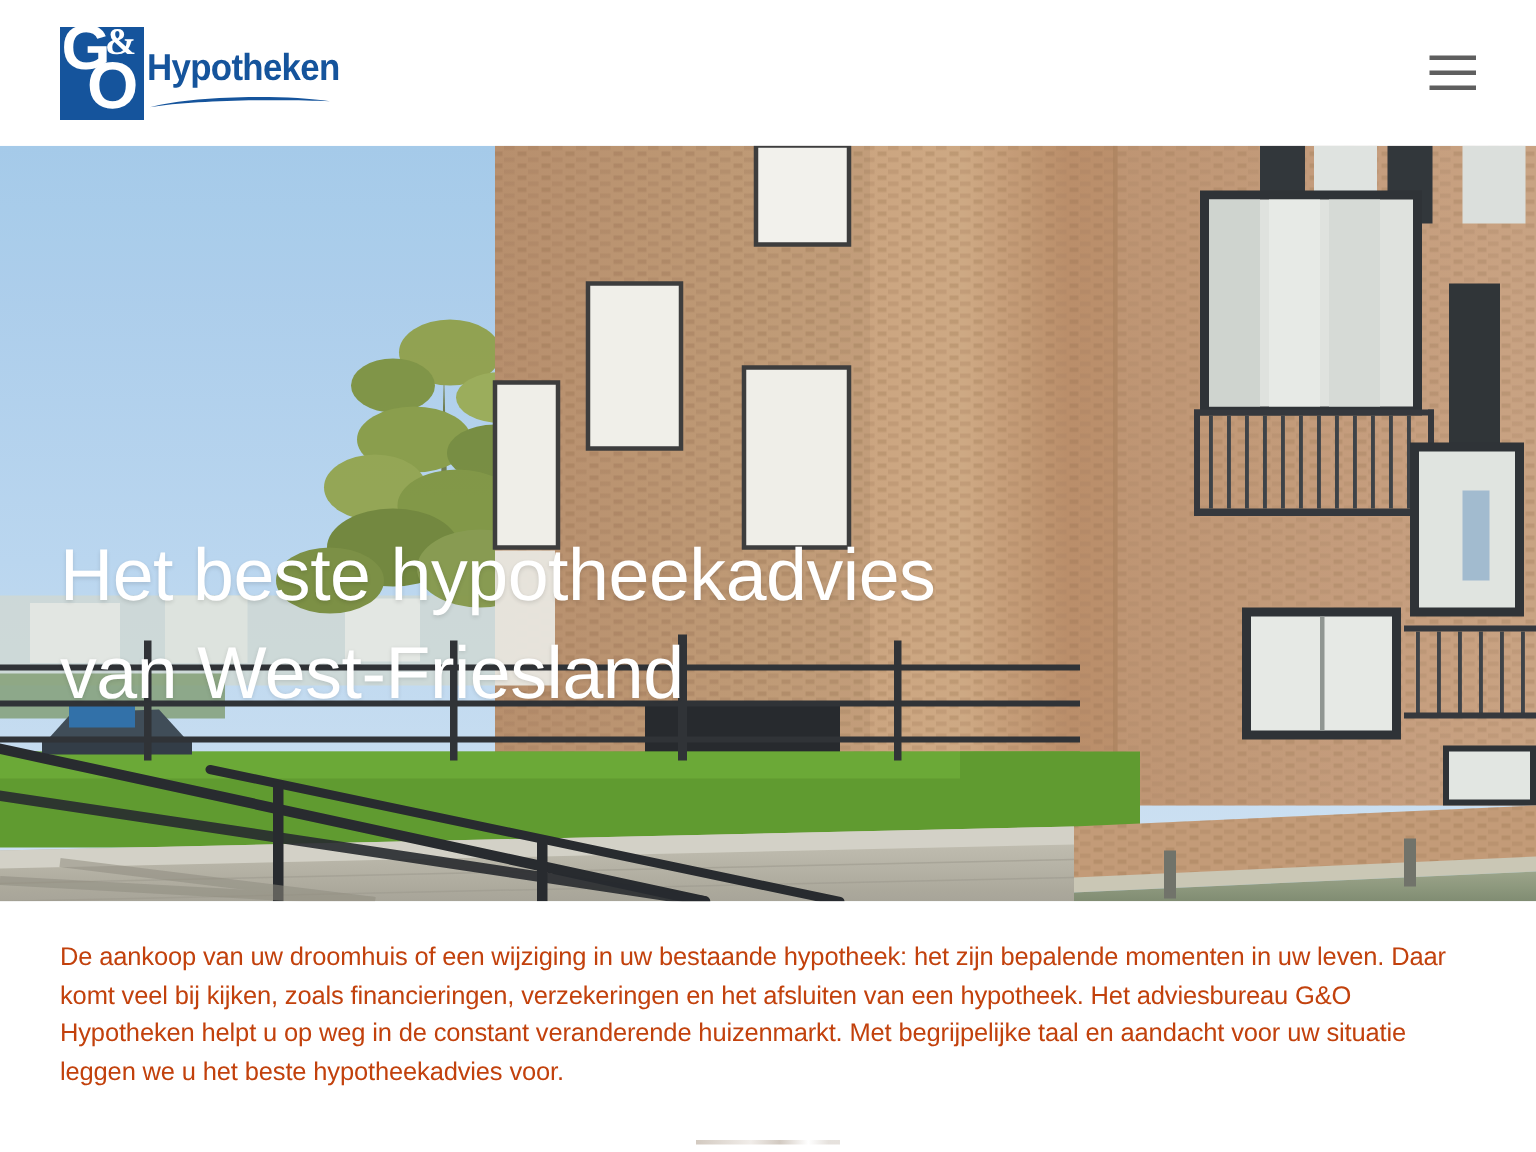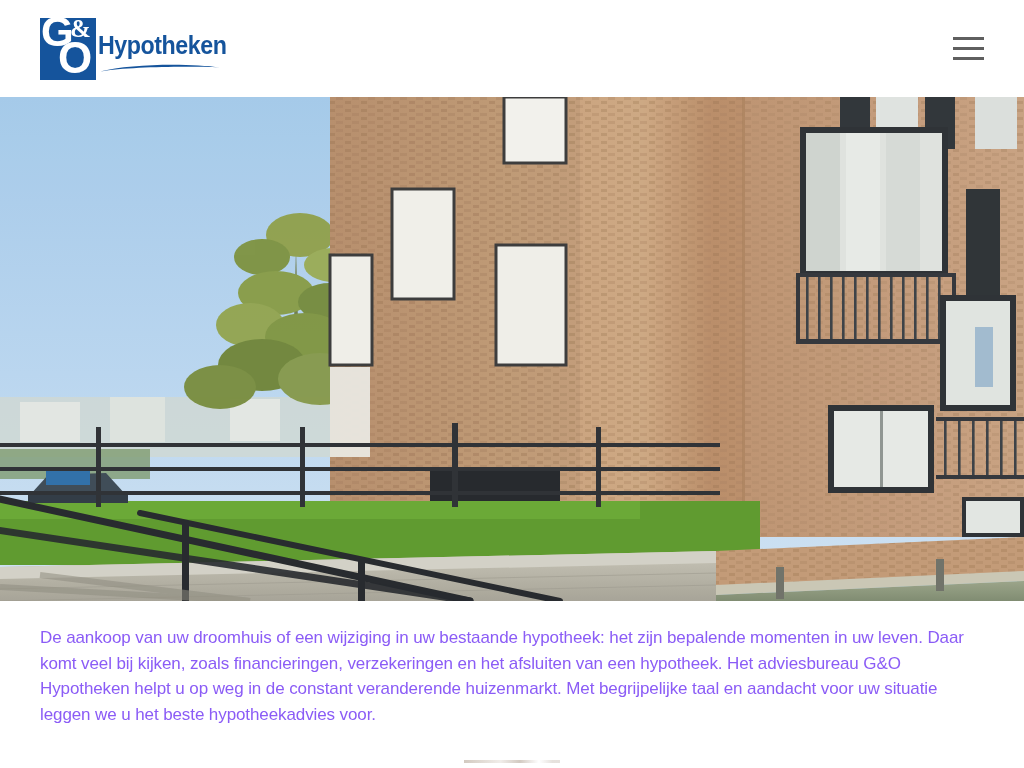--- a/index.html
+++ b/index.html
@@ -163,21 +163,21 @@
   .content {
     position: relative;
     width: 1024px;
     padding: 24px 40px 0 40px;
     background: #ffffff;
   }
   .intro-paragraph {
     font-family: "Liberation Sans", sans-serif;
     font-size: 17px;
     line-height: 25.5px;
-    color: #8b5cf6;
+    color: #c2410c;
     max-width: 944px;
     font-weight: 400;
     letter-spacing: -0.1px;
   }
 
   .below-fold {
     position: relative;
     width: 1024px;
     height: 36px;
     background: #ffffff;
@@ -423,20 +423,24 @@
       </g>
 
       <g stroke="#8e8b7e" stroke-width="6" fill="none" opacity="0.55">
         <line x1="0" y1="490" x2="250" y2="504"></line>
         <line x1="40" y1="478" x2="250" y2="504"></line>
       </g>
 
       <rect x="0" y="0" width="1024" height="504" fill="#ffffff" opacity="0.02"></rect>
     </svg>
 
+    <div class="hero-overlay-text">
+      <h1 class="hero-title">Het beste hypotheekadvies
+van West-Friesland</h1>
+    </div>
   </section>
 
   <main class="content">
     <p class="intro-paragraph">De aankoop van uw droomhuis of een wijziging in uw bestaande hypotheek: het zijn bepalende momenten in uw leven. Daar komt veel bij kijken, zoals financieringen, verzekeringen en het afsluiten van een hypotheek. Het adviesbureau G&amp;O Hypotheken helpt u op weg in de constant veranderende huizenmarkt. Met begrijpelijke taal en aandacht voor uw situatie leggen we u het beste hypotheekadvies voor.</p>
   </main>
 
   <div class="below-fold">
     <div class="below-fold-sliver"></div>
   </div>
 

